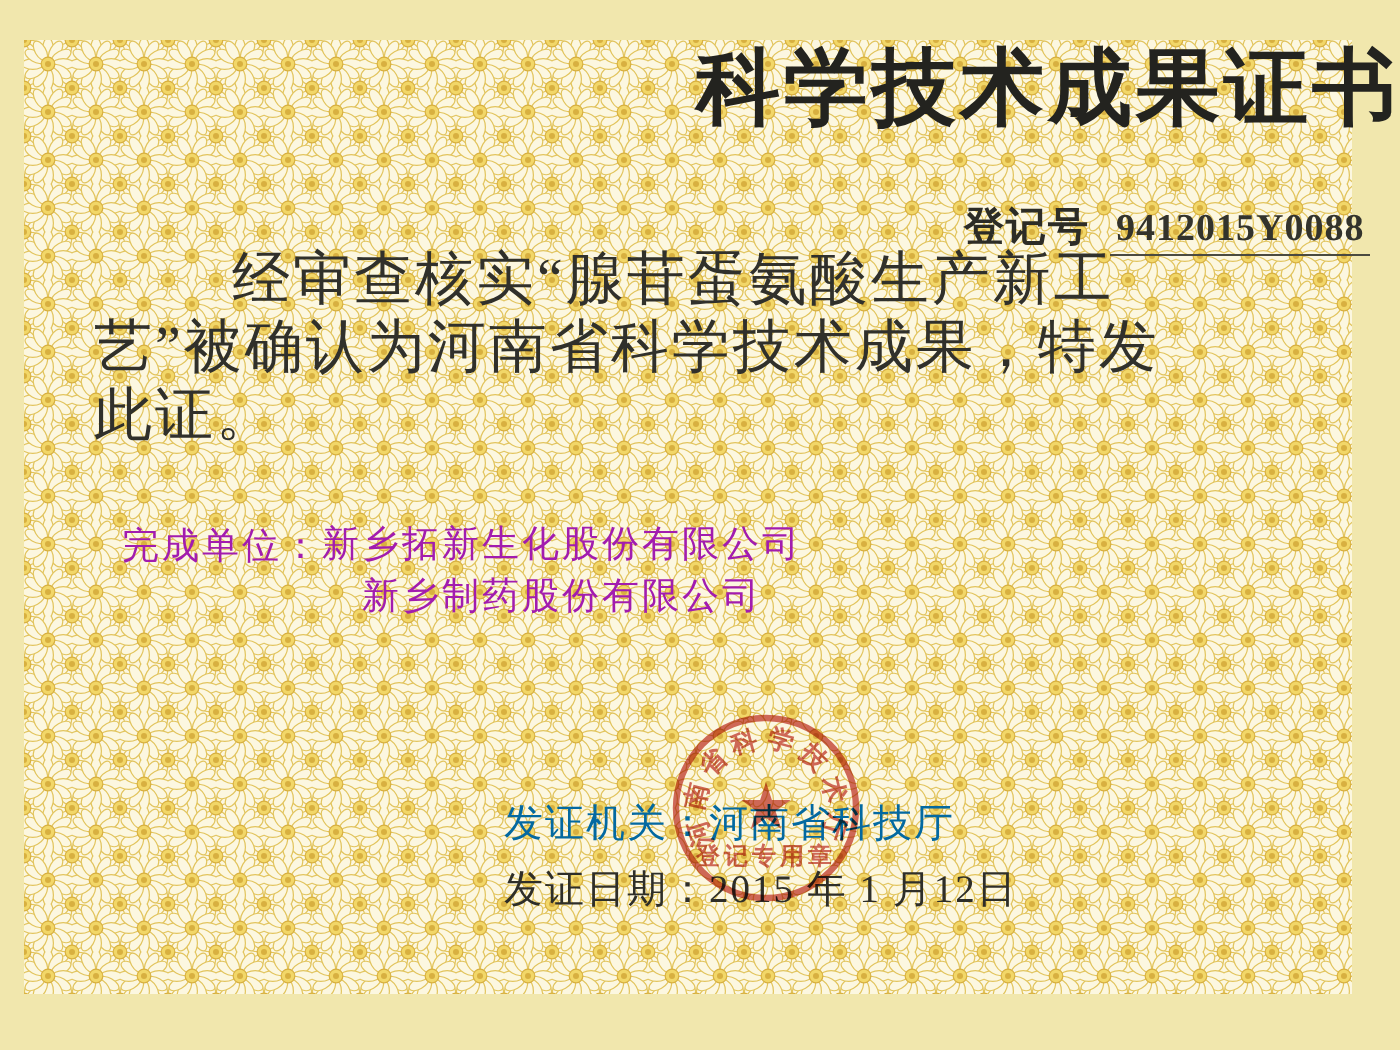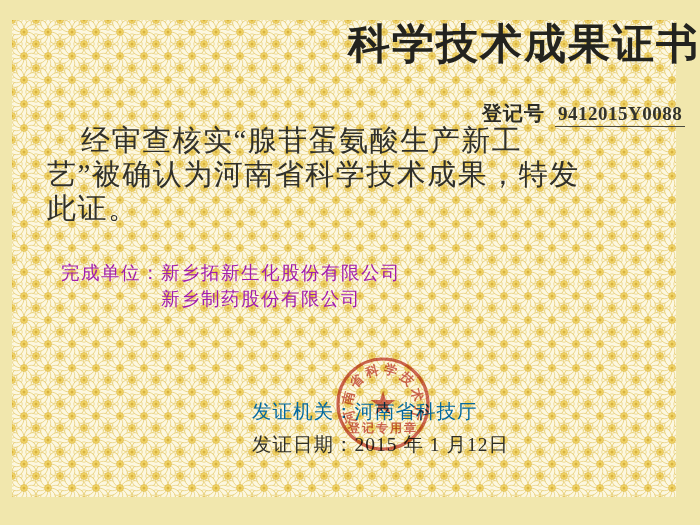--- a/index.html
+++ b/index.html
@@ -31,27 +31,27 @@
   .reg-number{
     font-family:"Liberation Serif", serif;
     font-size:19px;font-weight:bold;color:#33332c;letter-spacing:.5px;
     border-bottom:1.5px solid #4a4a40;padding:0 3px 1px 3px;
   }
   .body-text{
     left:47px;top:123px;width:608px;
     font-size:29px;line-height:34px;letter-spacing:1.5px;
     color:#30302b;
   }
-  .body-text .indent{padding-left:34px;}
+  .body-text .indent{padding-left:69px;}
   .completed-row{
     left:61px;top:260px;display:flex;align-items:flex-start;
     font-size:18.5px;color:#a21caf;
   }
   .completed-label{letter-spacing:1.5px;white-space:nowrap;}
-  .orgs{display:flex;flex-direction:column;}
+  .orgs{display:flex;flex-direction:column;align-items:center;}
   .org{line-height:26px;letter-spacing:1.5px;white-space:nowrap;}
   .issuer-row{
     left:252px;top:398px;font-size:19.5px;color:#0369a1;
     letter-spacing:1px;white-space:nowrap;
   }
   .date-row{
     left:252px;top:431px;font-size:19.5px;color:#2e2e28;
     letter-spacing:1px;white-space:nowrap;
   }
   .seal{

